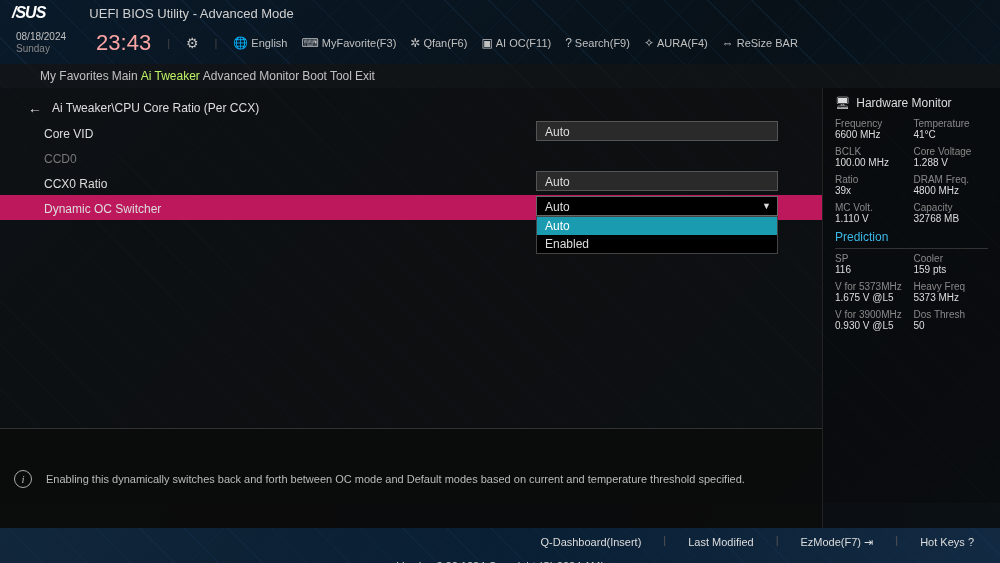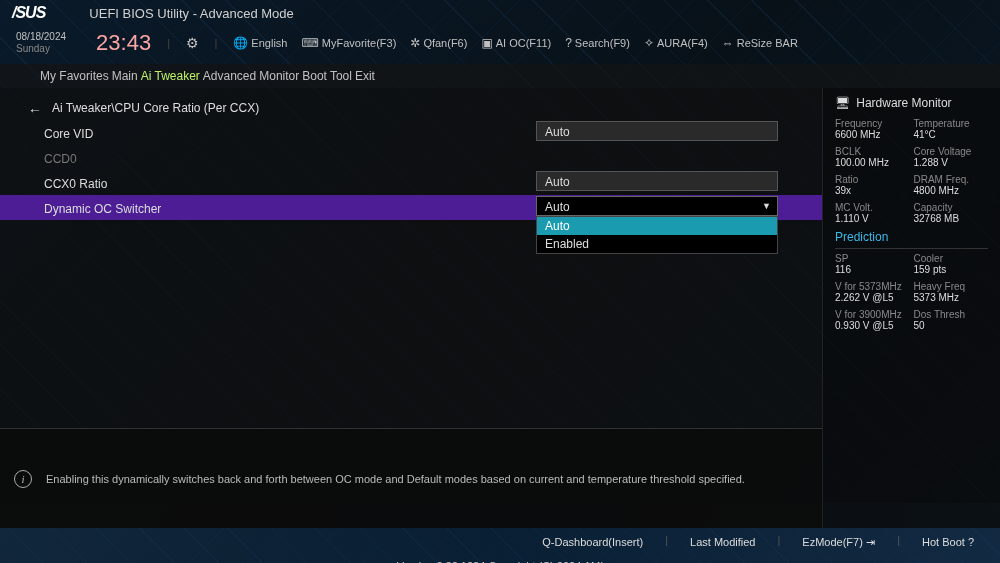--- a/index.html
+++ b/index.html
@@ -23,21 +23,21 @@
 .tab { color: #c0c0c0; cursor: pointer; }
 .tab.active { color: #bef264; }
 .main-area { position: relative; z-index: 1; display: flex; height: 440px; }
 .content { flex: 1; background: rgba(15,15,15,0.75); padding: 8px 0; }
 .breadcrumb { display: flex; align-items: center; padding: 4px 28px; gap: 10px; font-size: 12px; color: #ddd; }
 .back-arrow { font-size: 14px; }
 .row { display: flex; align-items: flex-end; padding: 4px 44px; font-size: 12px; color: #ddd; height: 25px; }
 .row.dim { color: #777; }
 .row-label { flex: 1; }
 .row-input { width: 242px; background: #2a2a2a; border: 1px solid #555; padding: 3px 8px; color: #ddd; font-size: 12px; height: 20px; }
-.row.selected { background: #4c1d95; }
+.row.selected { background: #be185d; }
 .row.selected .row-input { background: #000; border: 1px solid #666; position: relative; }
 .dropdown-caret { position: absolute; right: 6px; top: 4px; font-size: 9px; }
 .dropdown-wrap { position: relative; width: 242px; }
 .dropdown-menu { position: absolute; top: 20px; left: 0; width: 242px; background: #000; border: 1px solid #444; z-index: 10; }
 .dropdown-item { padding: 2px 8px; font-size: 12px; color: #ddd; }
 .dropdown-item.sel { background: #1a9baf; color: #fff; }
 .info-bar { position: absolute; bottom: 0; left: 0; right: 0; background: rgba(10,10,10,0.85); border-top: 1px solid #333; padding: 10px 14px; display: flex; align-items: center; gap: 14px; font-size: 11px; color: #bbb; min-height: 100px; }
 .info-icon { border: 1.5px solid #aaa; border-radius: 50%; width: 18px; height: 18px; display: flex; align-items: center; justify-content: center; font-size: 11px; font-style: italic; font-family: serif; }
 .sidebar { width: 178px; background: rgba(10,10,10,0.8); border-left: 1px solid #222; padding: 8px 12px; font-size: 11px; }
 .side-title { display: flex; align-items: center; gap: 6px; color: #ddd; font-size: 12px; margin-bottom: 8px; }
@@ -193,21 +193,21 @@
       <div class="side-item">
           <div class="side-lbl">SP</div>
           <div class="side-val">116</div>
         </div>
       <div class="side-item">
           <div class="side-lbl">Cooler</div>
           <div class="side-val">159 pts</div>
         </div>
       <div class="side-item">
           <div class="side-lbl"><span>V for </span><span class="hl">5373MHz</span></div>
-          <div class="side-val">2.262 V @L5</div>
+          <div class="side-val">1.675 V @L5</div>
         </div>
       <div class="side-item">
           <div class="side-lbl">Heavy Freq</div>
           <div class="side-val">5373 MHz</div>
         </div>
       <div class="side-item">
           <div class="side-lbl"><span>V for </span><span class="hl">3900MHz</span></div>
           <div class="side-val">0.930 V @L5</div>
         </div>
       <div class="side-item">
@@ -218,15 +218,15 @@
   </div>
 </div>
 
 <div class="footer">
   <span class="footer-btn">Q-Dashboard(Insert)</span>
   <span class="footer-sep">|</span>
   <span class="footer-btn">Last Modified</span>
   <span class="footer-sep">|</span>
   <span class="footer-btn"><span>EzMode(F7)</span> <span>⇥</span></span>
   <span class="footer-sep">|</span>
-  <span class="footer-btn"><span>Hot Boot</span> <span>?</span></span>
+  <span class="footer-btn"><span>Hot Keys</span> <span>?</span></span>
   <div class="version">Version 2.22.1284 Copyright (C) 2024 AMI</div>
 </div>
 
 </body></html>

